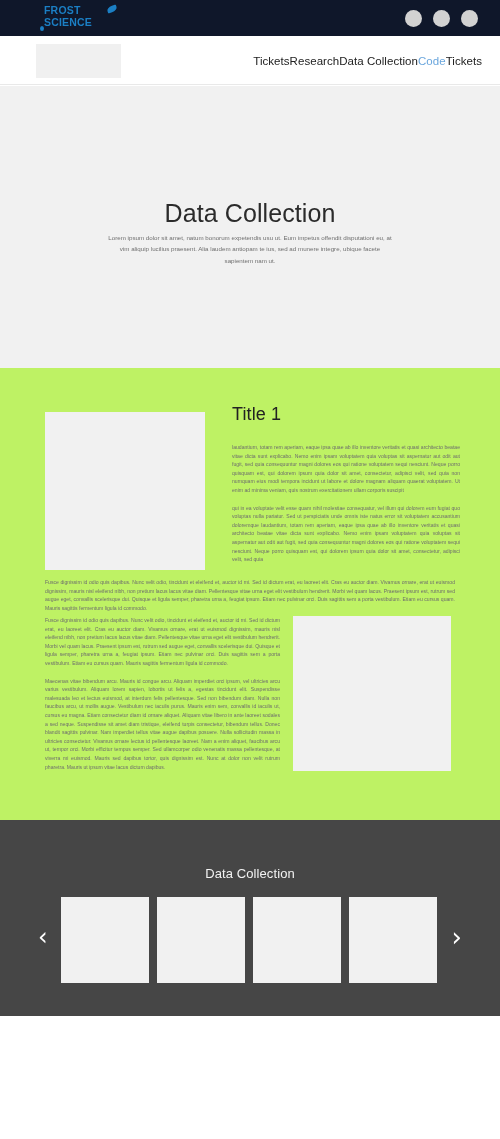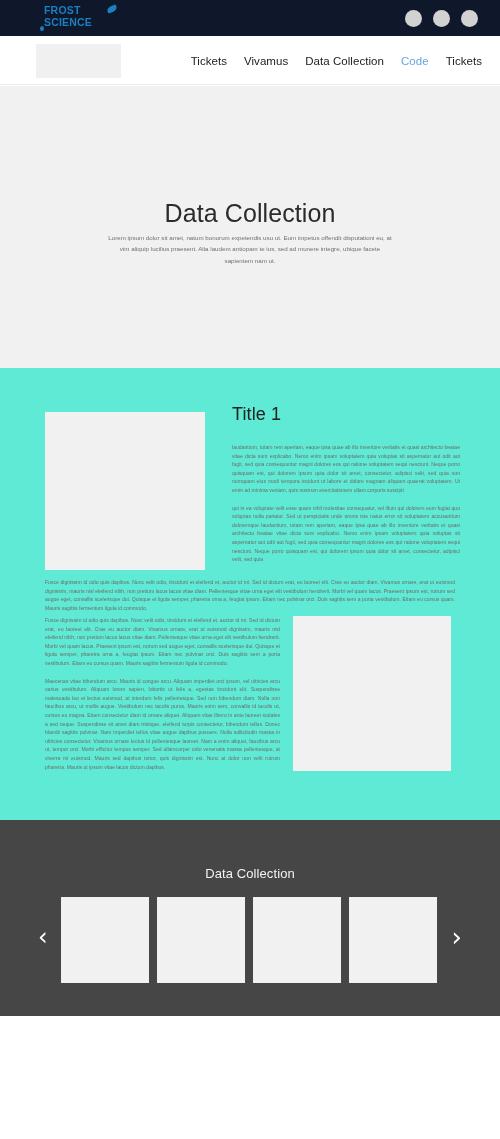--- a/index.html
+++ b/index.html
@@ -54,21 +54,21 @@
     background:#ffffff;
     border-bottom:1px solid #e9e9e9;
   }
   .nav-logo-box {
     position:absolute; left:36px; top:8px;
     width:85px; height:34px;
     background:#f0f0f0;
   }
   .nav-links {
     position:absolute; right:18px; top:0; height:49px;
-    display:flex; align-items:center; gap:17px;
+    display:flex; align-items:center; 
   }
   .nav-link {
     font-size:11.5px; color:#222; letter-spacing:0.05px;
     white-space:nowrap; cursor:pointer;
   }
   .nav-link.active { color:#6aa6dd; }
 
   
   .hero {
     position:absolute; left:0; top:86px; width:500px; height:282px;
@@ -80,21 +80,21 @@
     font-size:25px; font-weight:400; color:#2b2b2b;
     letter-spacing:0.1px;
   }
   .hero-sub {
     position:absolute; left:108px; width:284px; top:146px;
     text-align:center;
     font-size:6.2px; line-height:11.4px; color:#6f6f6f;
   }
 
   
-  .sec1 { position:absolute; left:0; top:368px; width:500px; height:452px; background:#5eead4; }
+  .sec1 { position:absolute; left:0; top:368px; width:500px; height:452px; background:#bef264; }
   .img-ph { background:#f1f1f1; }
   .sec1-img {
     position:absolute; left:45px; top:44px; width:160px; height:158px;
   }
   .sec1-text { position:absolute; left:232px; top:36px; width:228px; }
   .h-title {
     font-size:18px; font-weight:400; color:#222; letter-spacing:0.1px;
     margin-bottom:18px;
   }
   .body-p {
@@ -158,21 +158,21 @@
       <div class="circle-btn"></div>
       <div class="circle-btn"></div>
       <div class="circle-btn"></div>
     </div>
   </div>
 
   <div class="navbar">
     <div class="nav-logo-box"></div>
     <div class="nav-links">
       <div class="nav-link">Tickets</div>
-      <div class="nav-link">Vivamus</div>
+      <div class="nav-link">Research</div>
       <div class="nav-link">Data Collection</div>
       <div class="nav-link active">Code</div>
       <div class="nav-link">Tickets</div>
     </div>
   </div>
 
   <div class="hero">
     <div class="hero-title">Data Collection</div>
     <div class="hero-sub">Lorem ipsum dolor sit amet, natum bonorum expetendis usu ut. Eum impetus offendit disputationi eu, at vim aliquip lucilius praesent. Alia laudem antiopam te ius, sed ad munere integre, ubique facete sapientem nam ut.</div>
   </div>

